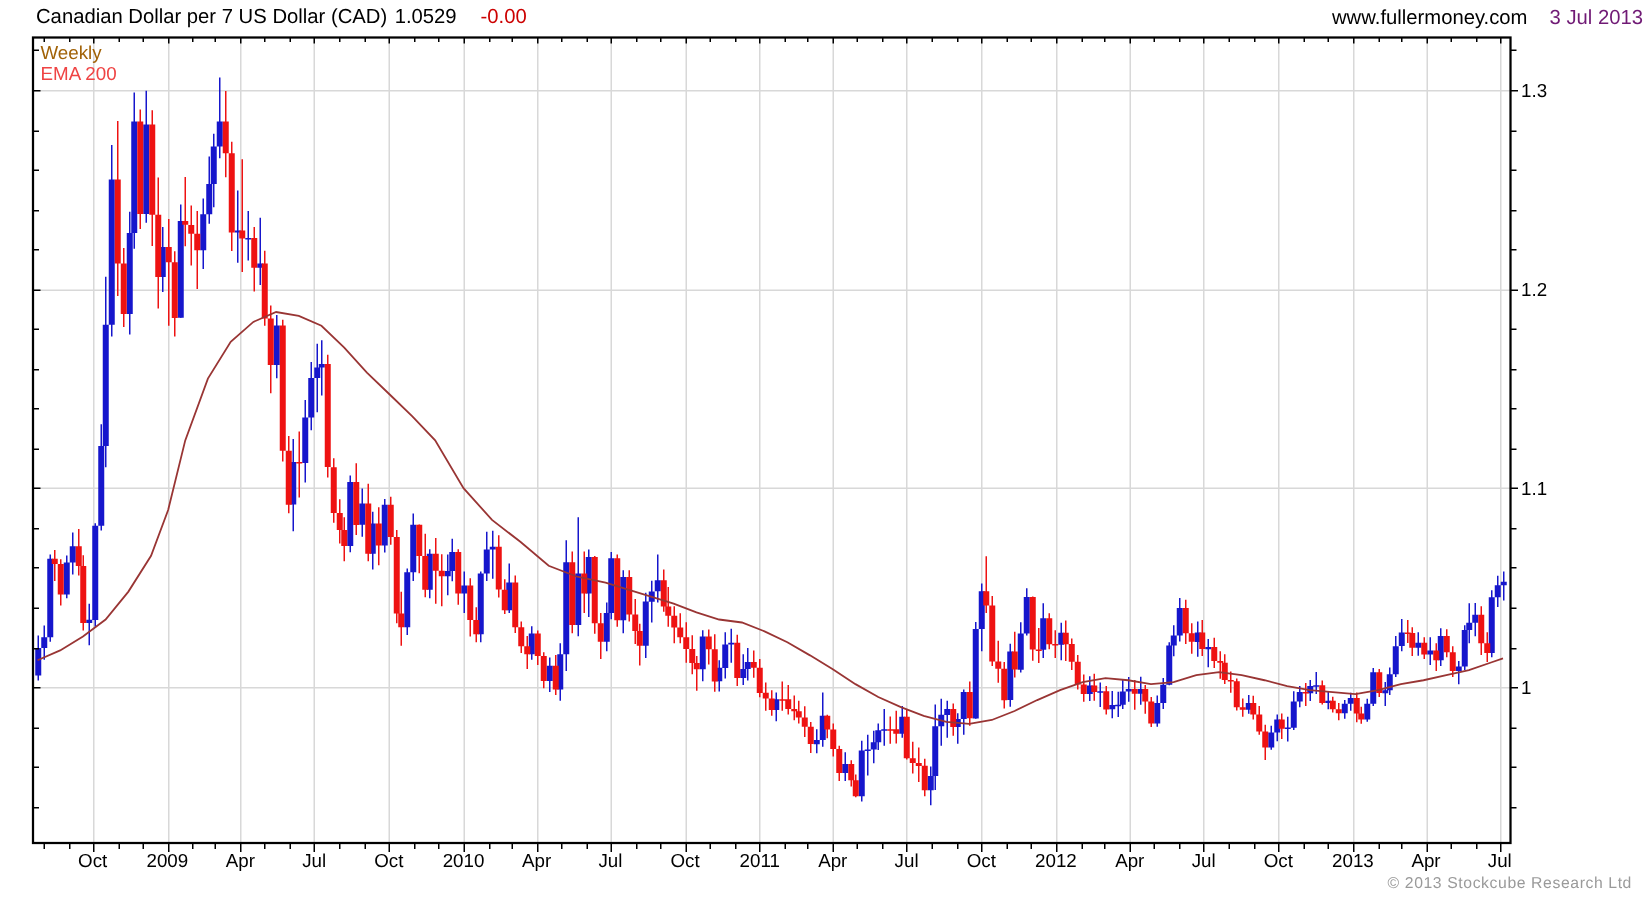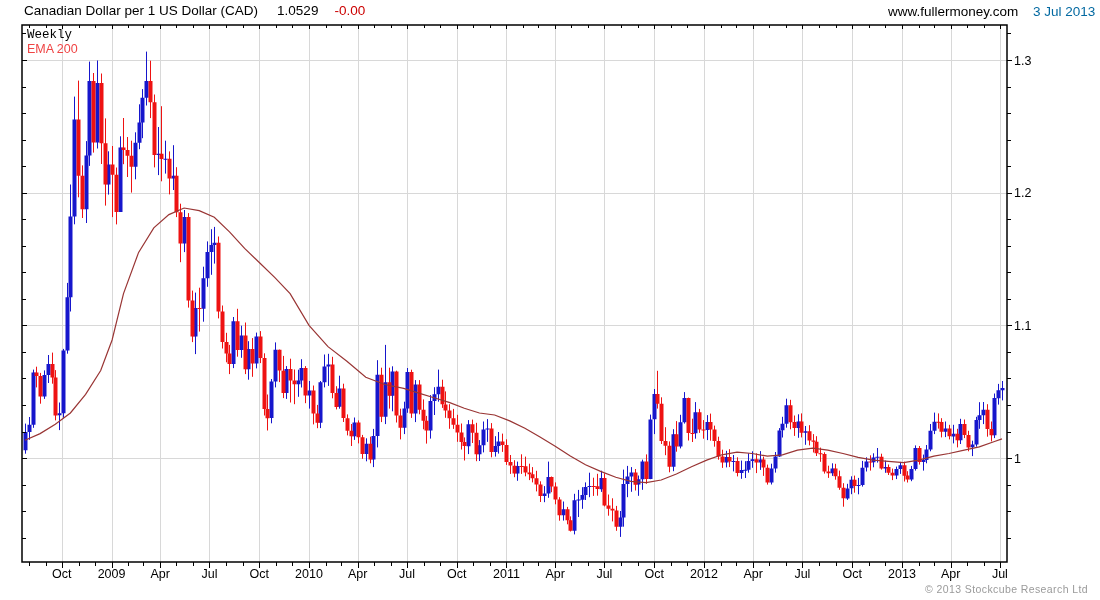--- a/index.html
+++ b/index.html
@@ -1,36 +1,36 @@
 <!DOCTYPE html>
 <html><head>
 <meta charset="utf-8">
 <style>
   html,body{margin:0;padding:0;}
   body{
     width:1100px;height:600px;position:relative;overflow:hidden;
     background:#ffffff;font-family:"Liberation Sans",sans-serif;
   }
   .title-row{position:absolute;top:3px;left:24px;font-size:13.5px;color:#000;white-space:nowrap;}
-  .title-row .price{margin-left:19px;}
+  .title-row .price{margin-left:5px;}
   .title-row .change{margin-left:16px;color:#cc0000;}
   .site-label{position:absolute;top:4px;left:888px;font-size:13.5px;color:#000;}
-  .date-label{position:absolute;top:4px;left:1033px;font-size:13.5px;color:#0369a1;}
+  .date-label{position:absolute;top:4px;left:1033px;font-size:13.5px;color:#701a75;}
   .legend{position:absolute;top:28px;left:27px;line-height:14px;font-size:12.5px;}
-  .legend .weekly{color:#000000;font-family:Liberation Mono, monospace;}
+  .legend .weekly{color:#a16207;}
   .legend .ema{color:#ef4444;}
   .copyright{position:absolute;top:583px;right:12px;font-size:10.5px;letter-spacing:0.4px;color:#9a9a9a;}
   svg{position:absolute;top:0;left:0;}
   svg text{font-family:"Liberation Sans",sans-serif;}
 </style>
 </head>
 <body>
 
 <div class="title-row">
-  <span>Canadian Dollar per 1 US Dollar (CAD)</span><span class="price">1.0529</span><span class="change">-0.00</span>
+  <span>Canadian Dollar per 7 US Dollar (CAD)</span><span class="price">1.0529</span><span class="change">-0.00</span>
 </div>
 <div class="site-label">www.fullermoney.com</div>
 <div class="date-label">3 Jul 2013</div>
 
 <svg id="chart-svg" width="1100" height="600">
     <defs>
       <clipPath id="plotclip">
         <rect x="22" y="25" width="985" height="537"></rect>
       </clipPath>
     </defs>

